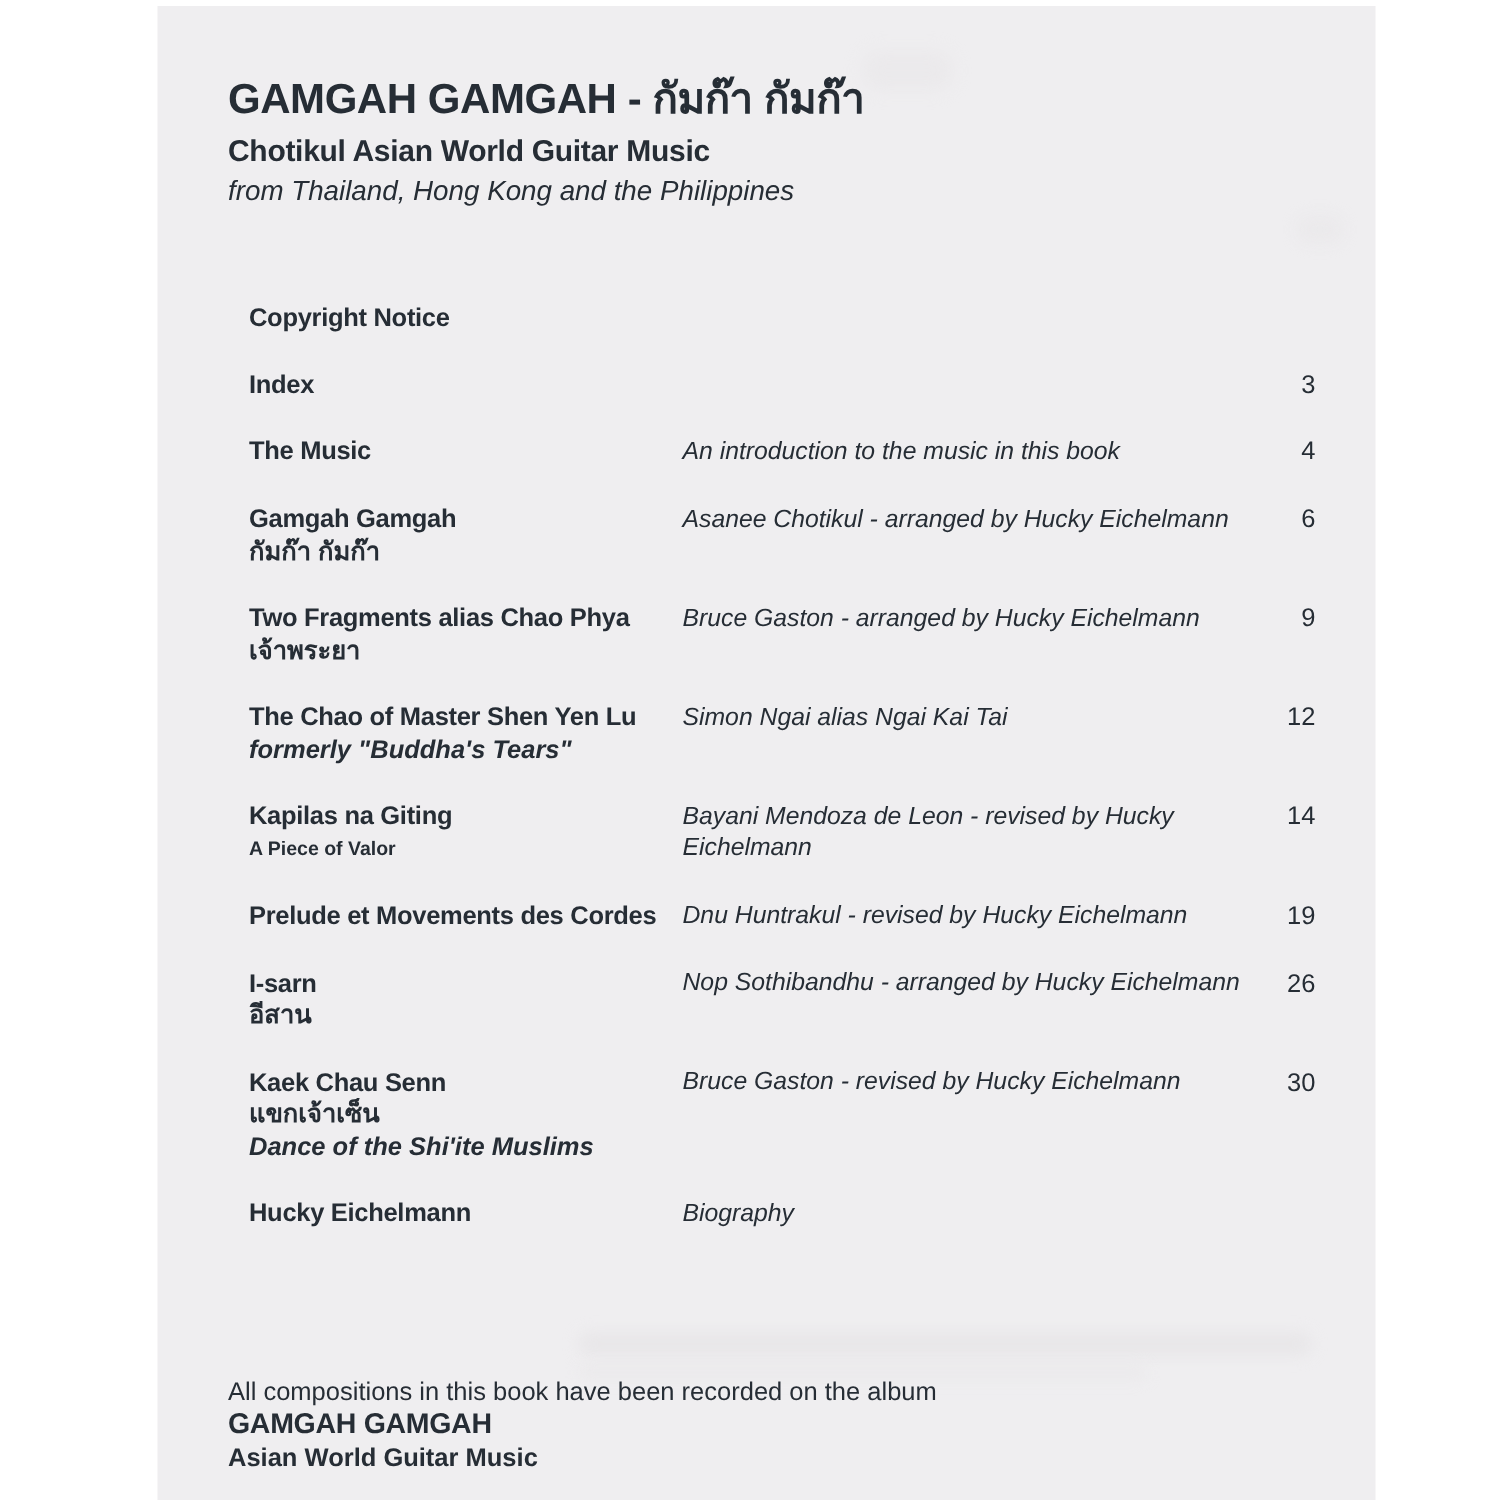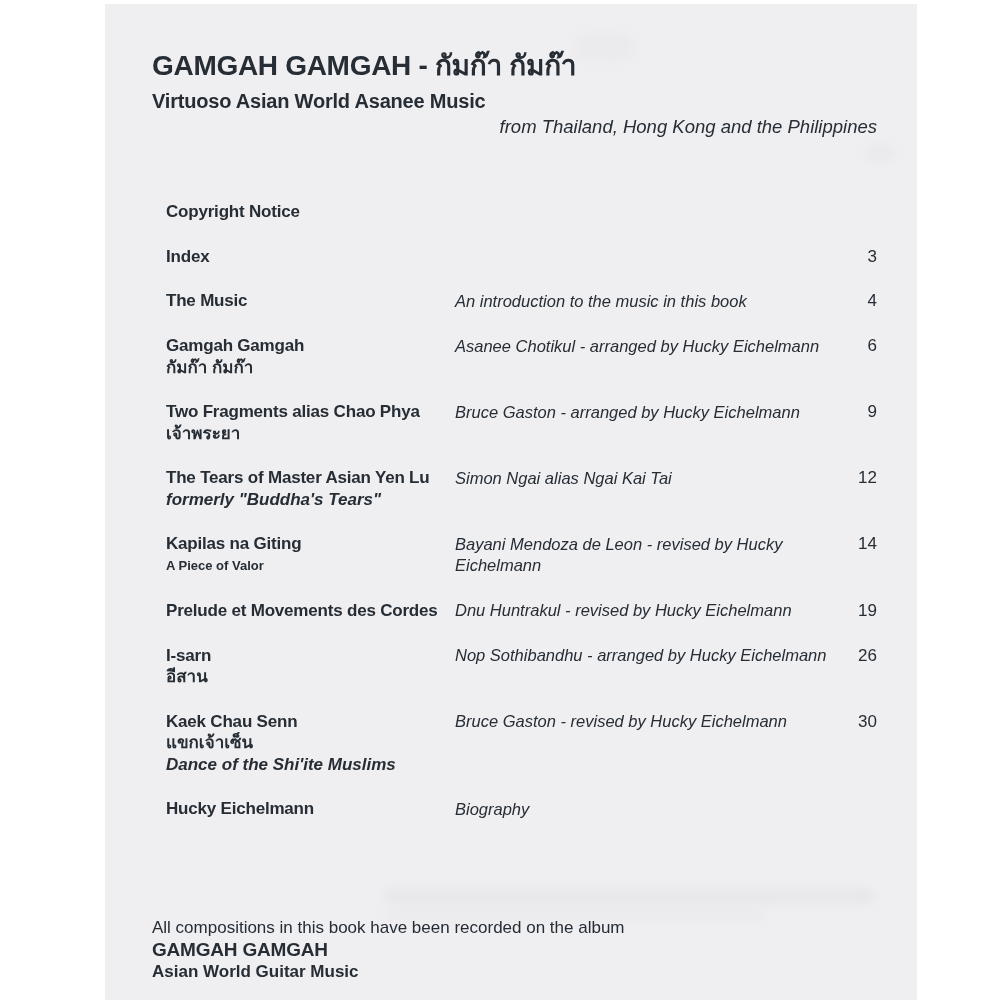--- a/index.html
+++ b/index.html
@@ -36,21 +36,20 @@
     font-weight: bold;
     letter-spacing: -0.2px;
     margin-top: 7px;
     line-height: 24px;
   }
   .book-tagline {
     font-size: 18.5px;
     font-style: italic;
     margin-top: 2px;
     line-height: 24px;
-    text-align: right;
   }
   
   .toc {
     margin-top: 62px;
   }
   .toc-row {
     display: grid;
     grid-template-columns: 289px 1fr 48px;
     align-items: start;
     margin-bottom: 23px;
@@ -127,21 +126,21 @@
 <div class="scan-page">
   <div class="artifact smudge-1"></div>
   <div class="artifact smudge-2"></div>
   <div class="artifact smudge-3"></div>
   <div class="artifact smudge-4"></div>
 
   <div class="content">
 
     <div>
       <div class="book-title">GAMGAH GAMGAH - กัมก๊า กัมก๊า</div>
-      <div class="book-subtitle">Virtuoso Asian World Asanee Music</div>
+      <div class="book-subtitle">Chotikul Asian World Guitar Music</div>
       <div class="book-tagline">from Thailand, Hong Kong and the Philippines</div>
     </div>
 
     <div class="toc">
 
       <div class="toc-row">
         <div>
           <div class="toc-title">Copyright Notice</div>
         </div>
         <div class="toc-desc"></div>
@@ -177,21 +176,21 @@
         <div>
           <div class="toc-title">Two Fragments alias Chao Phya</div>
           <div class="toc-sub-thai">เจ้าพระยา</div>
         </div>
         <div class="toc-desc">Bruce Gaston - arranged by Hucky Eichelmann</div>
         <div class="toc-page">9</div>
       </div>
 
       <div class="toc-row">
         <div>
-          <div class="toc-title">The Tears of Master Asian Yen Lu</div>
+          <div class="toc-title">The Chao of Master Shen Yen Lu</div>
           <div class="toc-sub-bold-italic">formerly "Buddha's Tears"</div>
         </div>
         <div class="toc-desc">Simon Ngai alias Ngai Kai Tai</div>
         <div class="toc-page">12</div>
       </div>
 
       <div class="toc-row">
         <div>
           <div class="toc-title">Kapilas na Giting</div>
           <div class="toc-sub-bold">A Piece of Valor</div>

